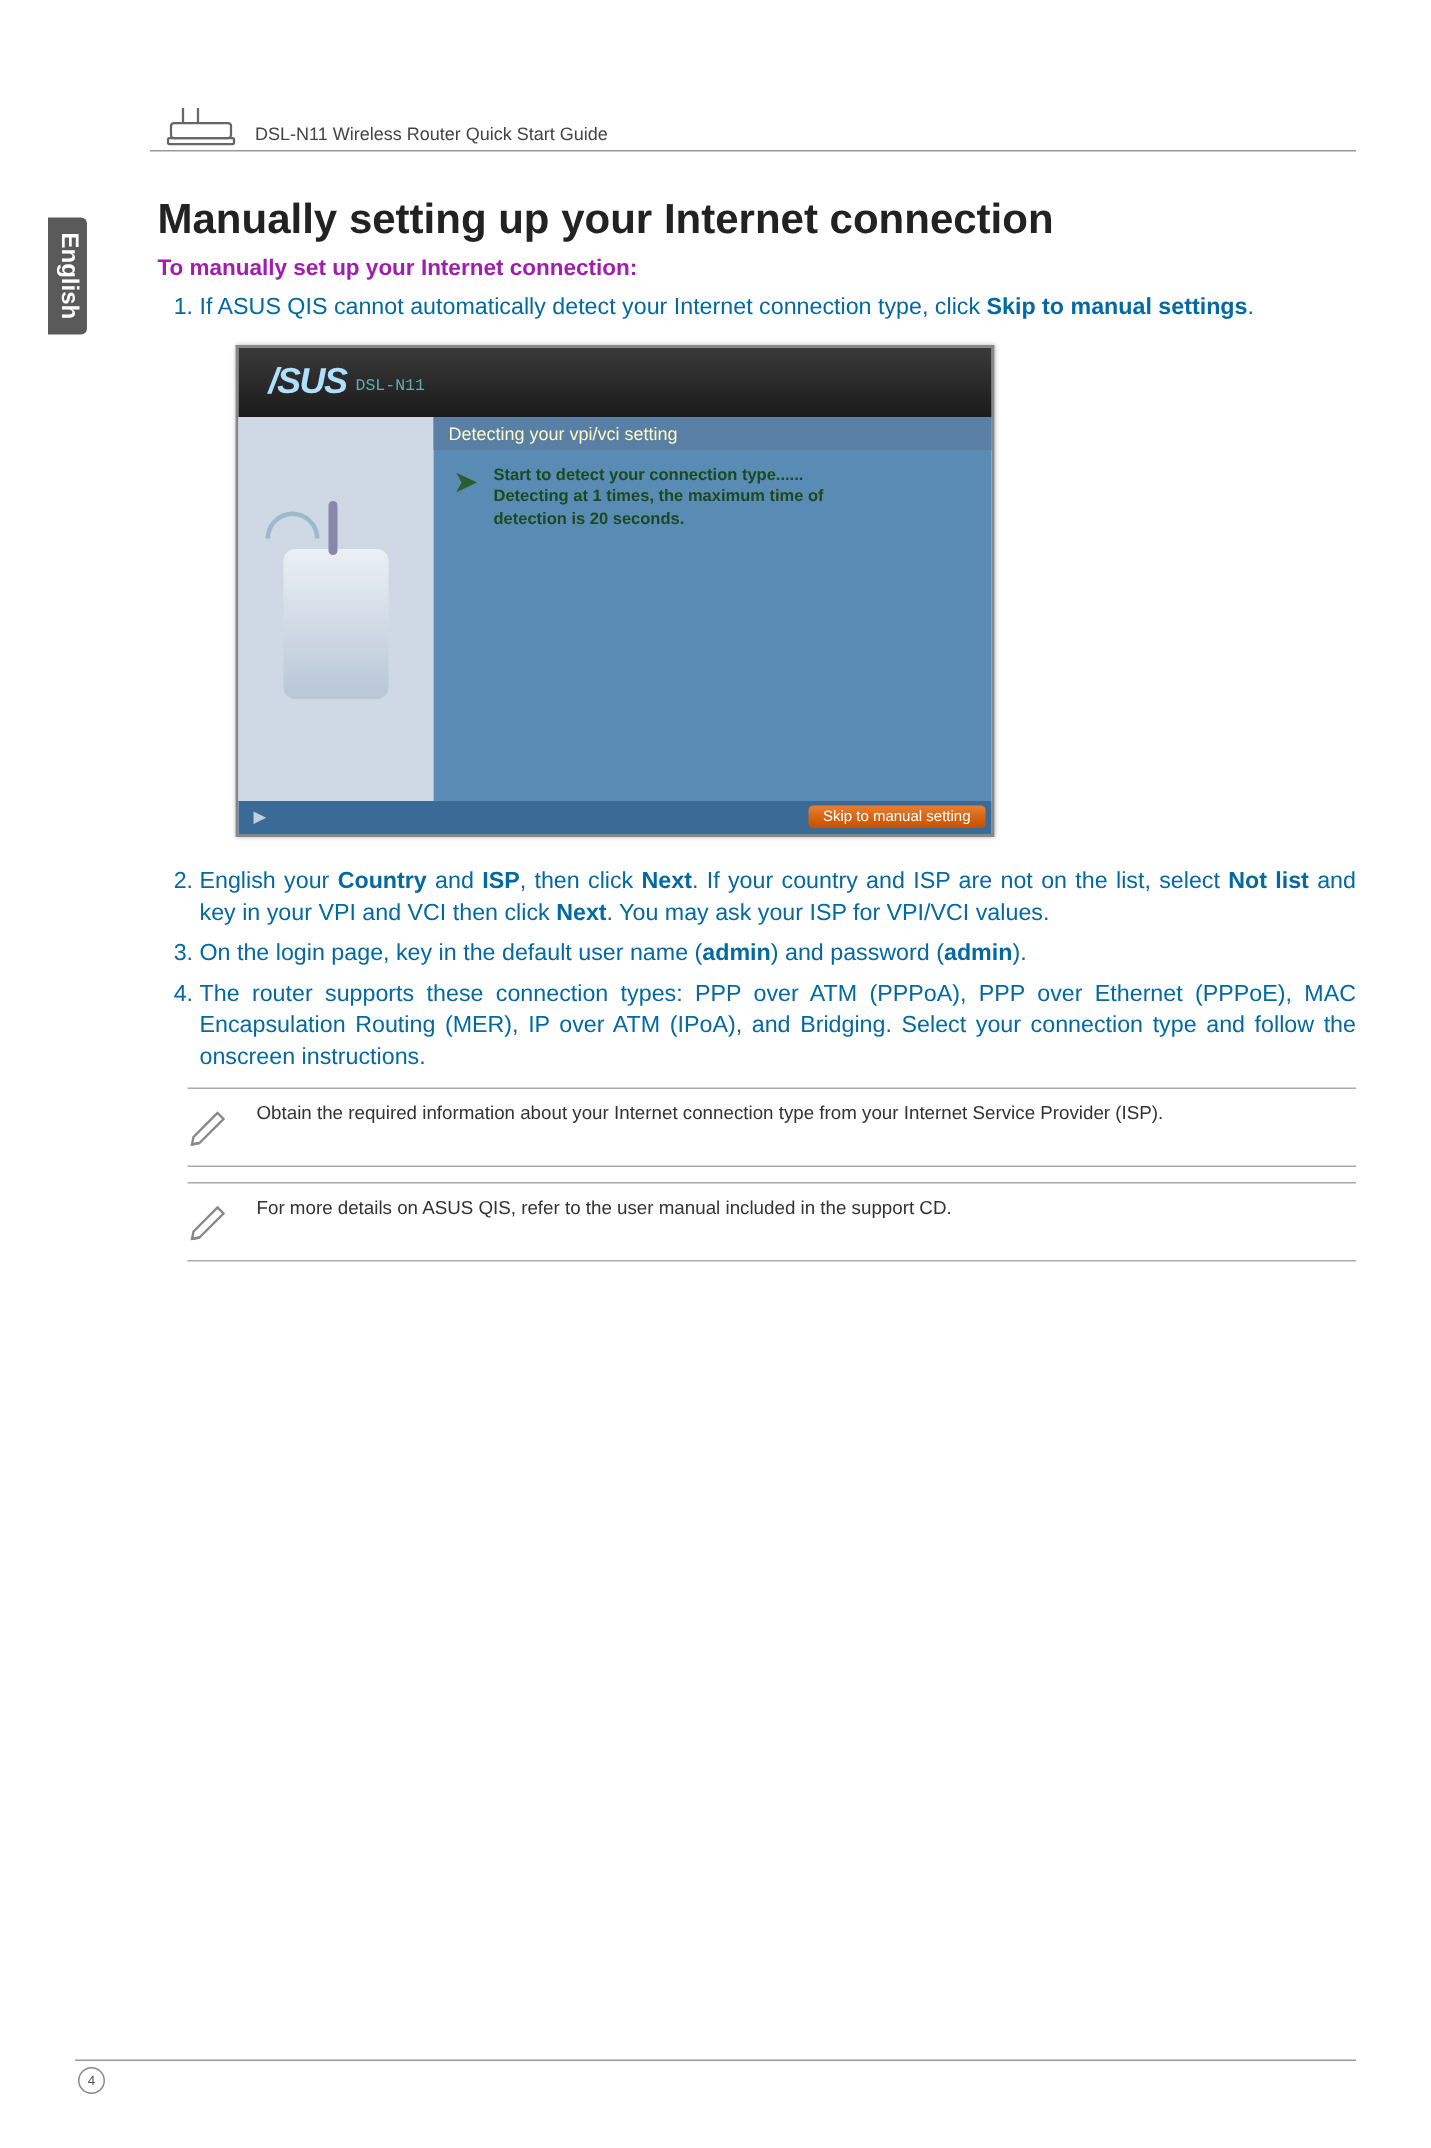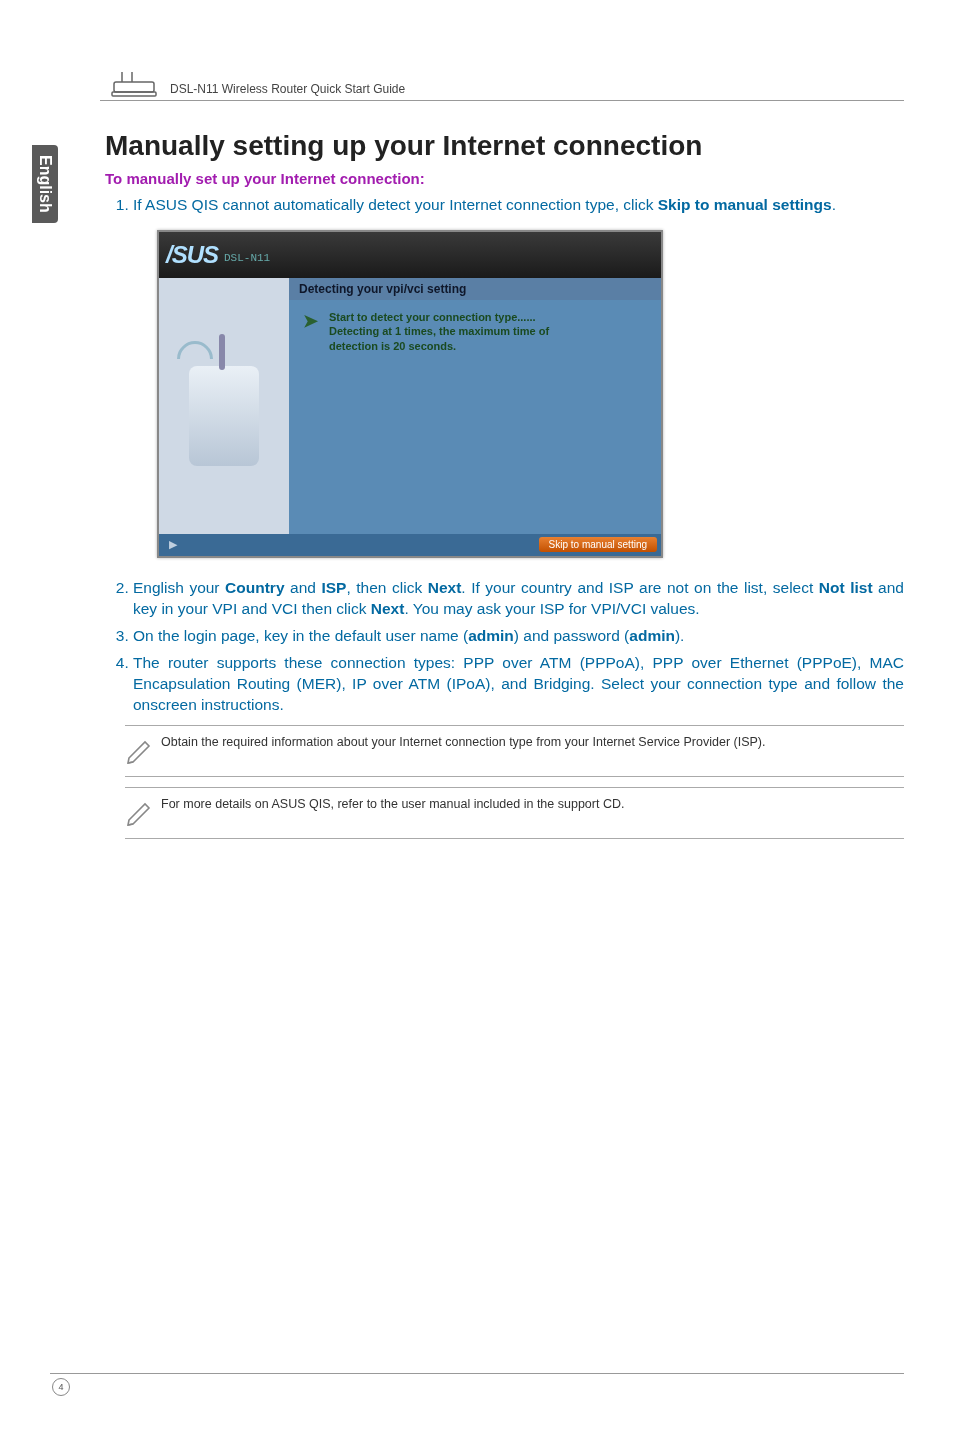--- a/index.html
+++ b/index.html
@@ -81,21 +81,21 @@
     width: 502px;
     border: 2px solid #888;
     box-shadow: 0 0 3px rgba(0,0,0,.3);
     background: #fff;
   }
   .ss-top {
     height: 46px;
     background: linear-gradient(#3a3a3a,#1a1a1a);
     display: flex;
     align-items: center;
-    padding-left: 7px;
+    padding-left: 20px;
   }
   .ss-logo {
     color: #b0e0ff;
     font-weight: bold;
     font-size: 24px;
     font-style: italic;
     letter-spacing: -1px;
   }
   .ss-model {
     color: #6aa;
@@ -145,22 +145,22 @@
     border-radius: 50%;
     transform: rotate(45deg);
   }
   .ss-right {
     flex: 1;
     background: #5a8bb5;
     position: relative;
   }
   .ss-bar {
     background: #5a7fa5;
-    color: #0f172a;
-    font-weight: bold;
+    color: #fef9c3;
+    font-weight: normal;
     font-size: 12px;
     padding: 4px 10px;
   }
   .ss-msg {
     color: #1a4a20;
     font-size: 11px;
     font-weight: bold;
     padding: 10px 10px 10px 40px;
     line-height: 1.3;
     position: relative;
@@ -193,21 +193,21 @@
     margin-right: auto;
     margin-left: 6px;
     font-size: 11px;
   }
   .note-row {
     display: flex;
     margin: 10px 0 10px 20px;
     border-top: 1px solid #aaa;
     border-bottom: 1px solid #aaa;
     padding: 8px 0;
-    gap: 8px;
+    gap: 18px;
     align-items: flex-start;
   }
   .note-icon {
     flex-shrink: 0;
     width: 28px;
     margin-top: 2px;
   }
   .note-text {
     font-size: 12.5px;
     line-height: 1.35;

